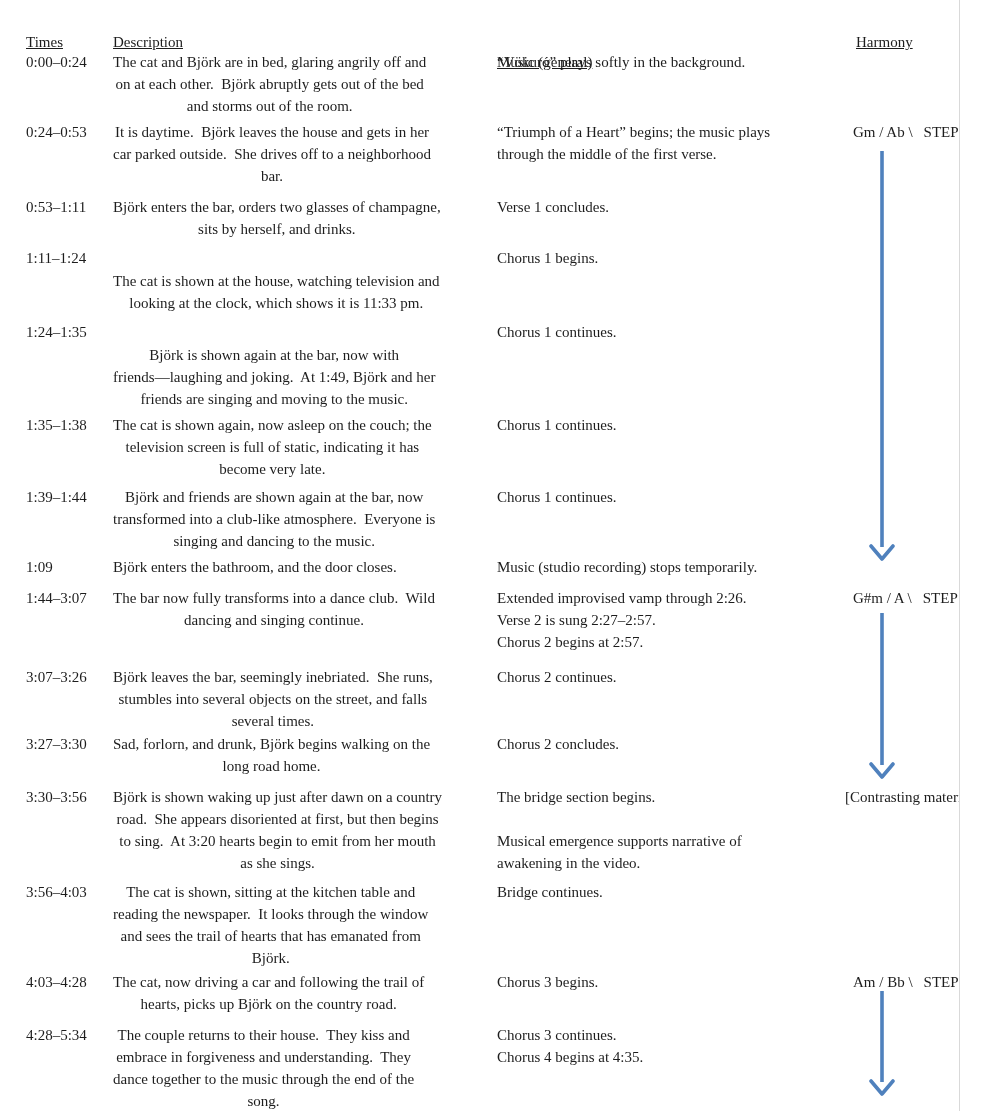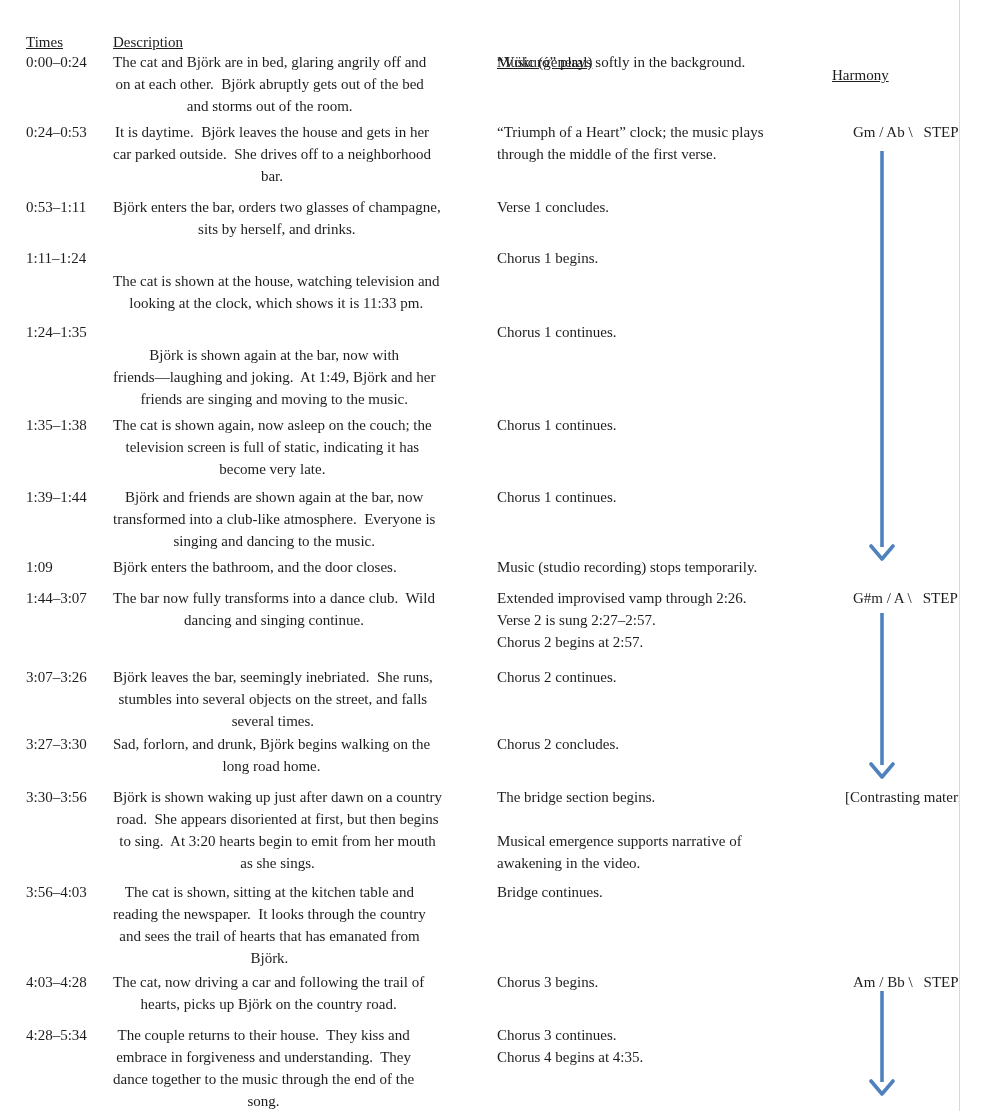--- a/index.html
+++ b/index.html
@@ -7,21 +7,21 @@
     position:relative; width:959px; height:1111px; background:#ffffff;
     font-family:"Liberation Serif","DejaVu Serif",serif;
     font-size:15px; line-height:22px; color:#1d1d1d;
     outline:1px solid #d9d9d9; overflow:hidden;
   }
   .hdr { position:absolute; top:31px; left:0; width:1000px; height:0; }
   .hdr span { position:absolute; text-decoration:underline; white-space:nowrap; }
   .h-time  { left:26px; }
   .h-desc  { left:113px; }
   .h-music { left:497px;margin-top:20px; }
-  .h-harm  { left:832px;margin-top:33px; }
+  .h-harm  { left:856px; }
   .row { position:absolute; left:0; width:1000px; height:0; }
   .c-time  { position:absolute; left:26px;  white-space:nowrap; }
   .c-desc  { position:absolute; left:113px; white-space:pre;text-align:center; }
   .c-desc.desc-offset { top:23px; }
   .c-music { position:absolute; left:497px; white-space:pre; }
   .c-harm  { position:absolute; left:853px; white-space:nowrap; }
   .c-harm.contrast { left:845px; }
   .c-harm .step { margin-left:11px; }
   .arrow { position:absolute; display:block; }
 </style>
@@ -43,21 +43,21 @@
 on at each other.  Björk abruptly gets out of the bed
 and storms out of the room.</div>
     <div class="c-music">“Vökuró” plays softly in the background.</div>
   </div>
 
   <div class="row" style="top:121px">
     <div class="c-time">0:24–0:53</div>
     <div class="c-desc">It is daytime.  Björk leaves the house and gets in her
 car parked outside.  She drives off to a neighborhood
 bar.</div>
-    <div class="c-music">“Triumph of a Heart” clock; the music plays
+    <div class="c-music">“Triumph of a Heart” begins; the music plays
 through the middle of the first verse.</div>
     <div class="c-harm">
       <span>Gm / Ab \</span><span class="step">STEP 1</span>
     </div>
   </div>
 
   <div class="row" style="top:196px">
     <div class="c-time">0:53–1:11</div>
     <div class="c-desc">Björk enters the bar, orders two glasses of champagne,
 sits by herself, and drinks.</div>
@@ -137,21 +137,21 @@
     <div class="c-music">The bridge section begins.
 
 Musical emergence supports narrative of
 awakening in the video.</div>
     <div class="c-harm contrast">[Contrasting material]</div>
   </div>
 
   <div class="row" style="top:881px">
     <div class="c-time">3:56–4:03</div>
     <div class="c-desc">The cat is shown, sitting at the kitchen table and
-reading the newspaper.  It looks through the country
+reading the newspaper.  It looks through the window
 and sees the trail of hearts that has emanated from
 Björk.</div>
     <div class="c-music">Bridge continues.</div>
   </div>
 
   <div class="row" style="top:971px">
     <div class="c-time">4:03–4:28</div>
     <div class="c-desc">The cat, now driving a car and following the trail of
 hearts, picks up Björk on the country road.</div>
     <div class="c-music">Chorus 3 begins.</div>

